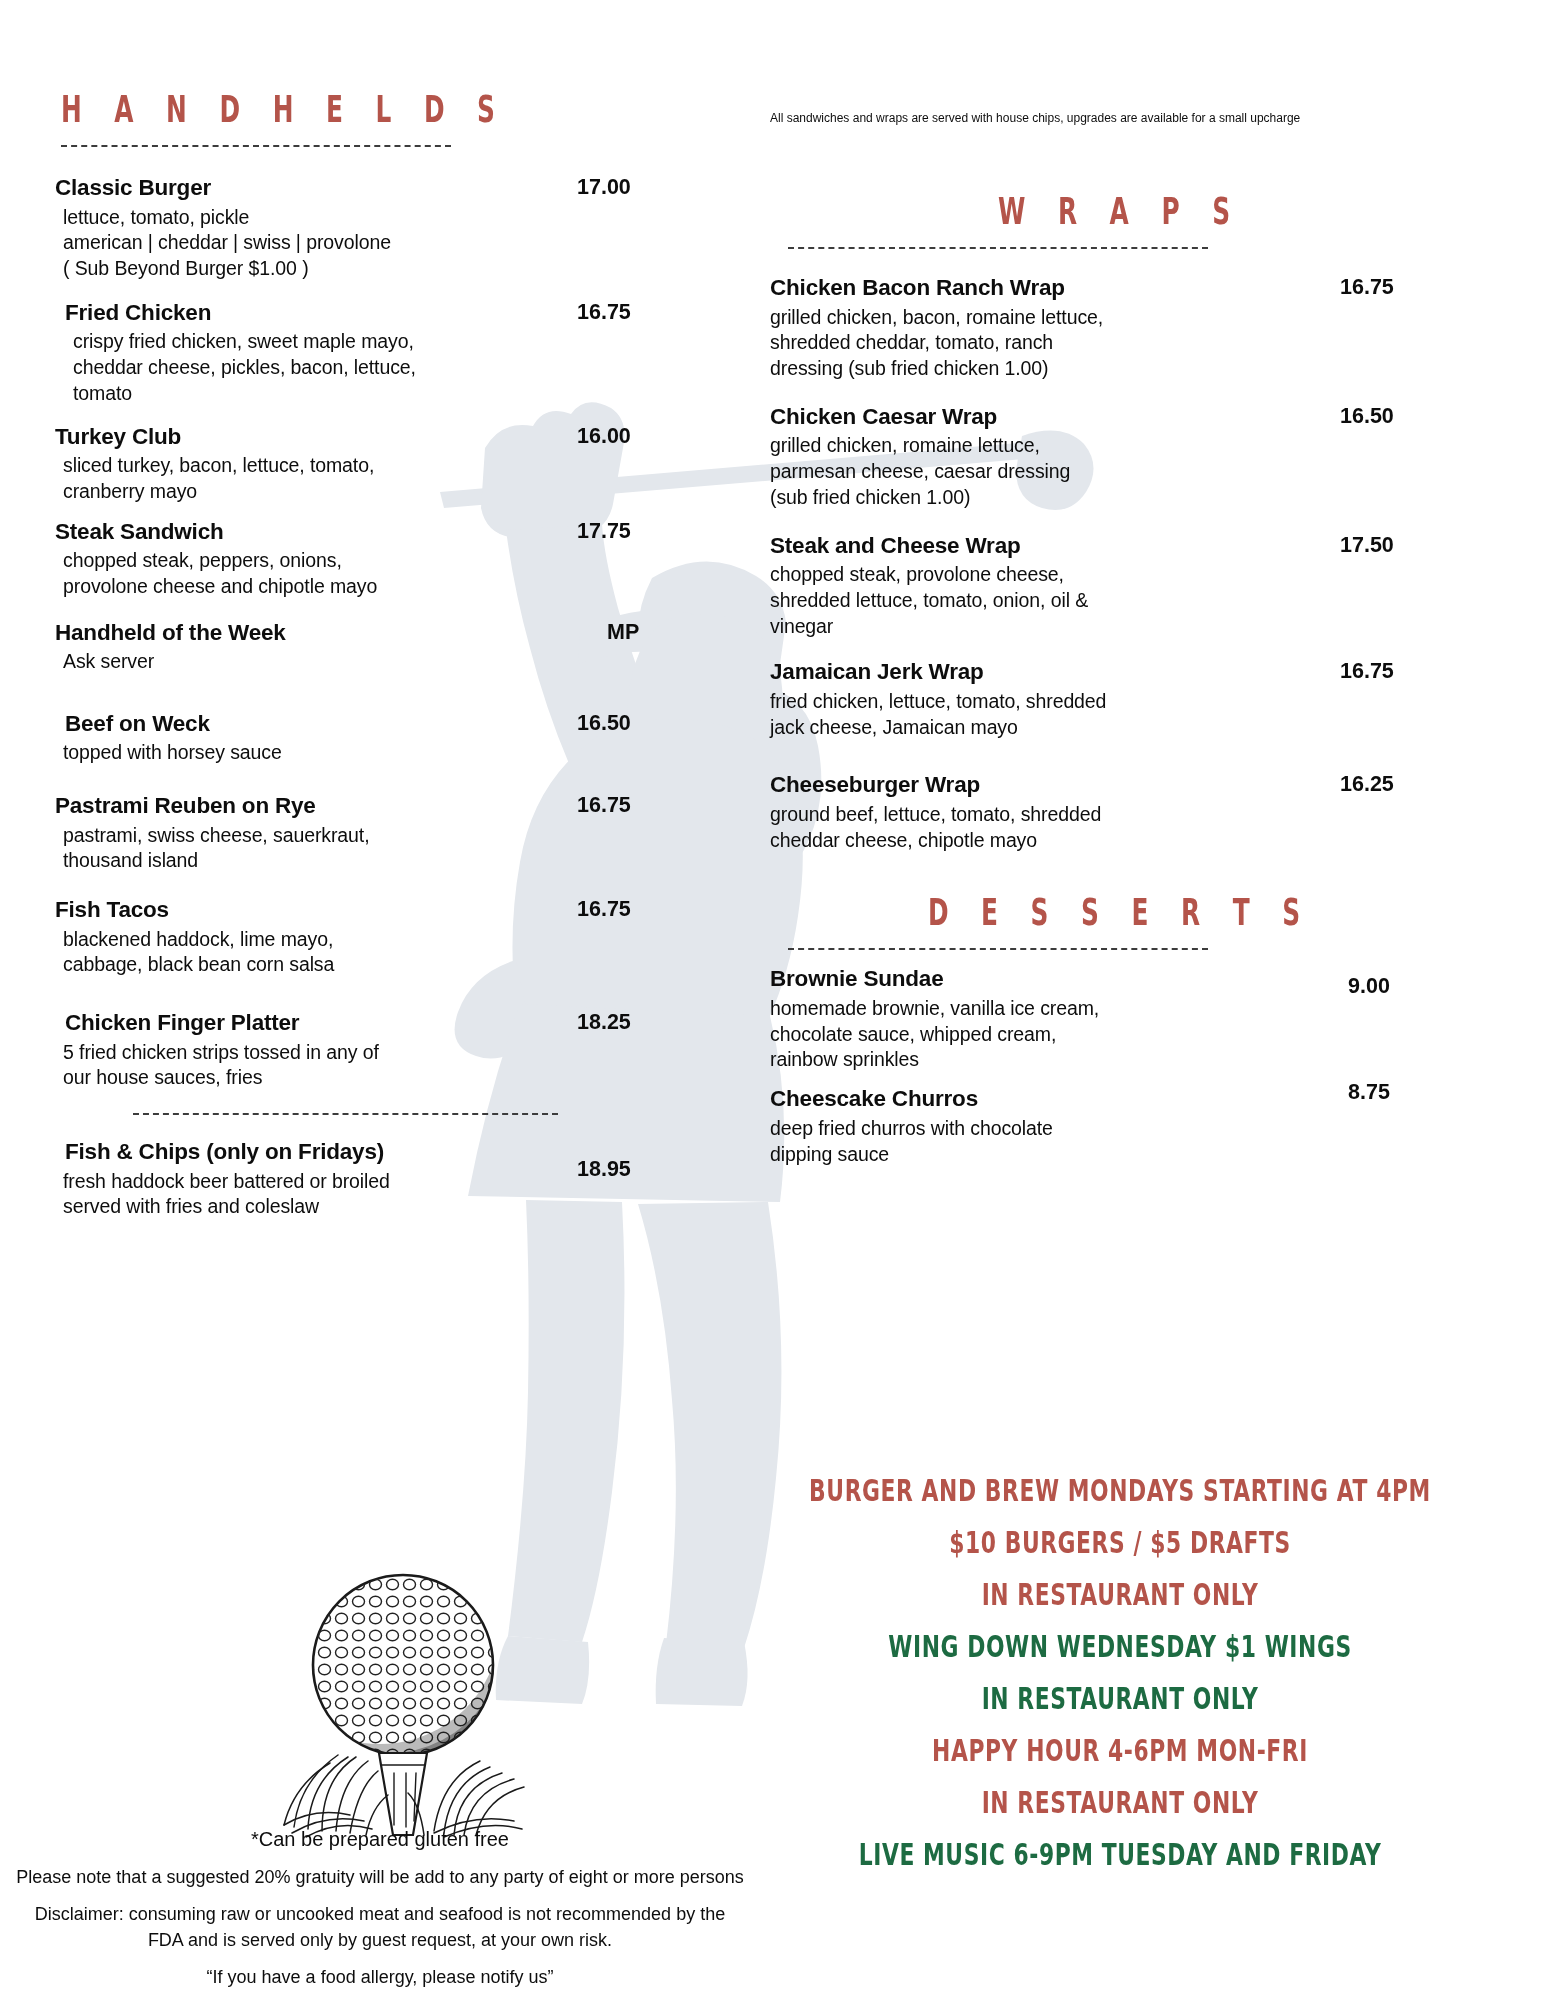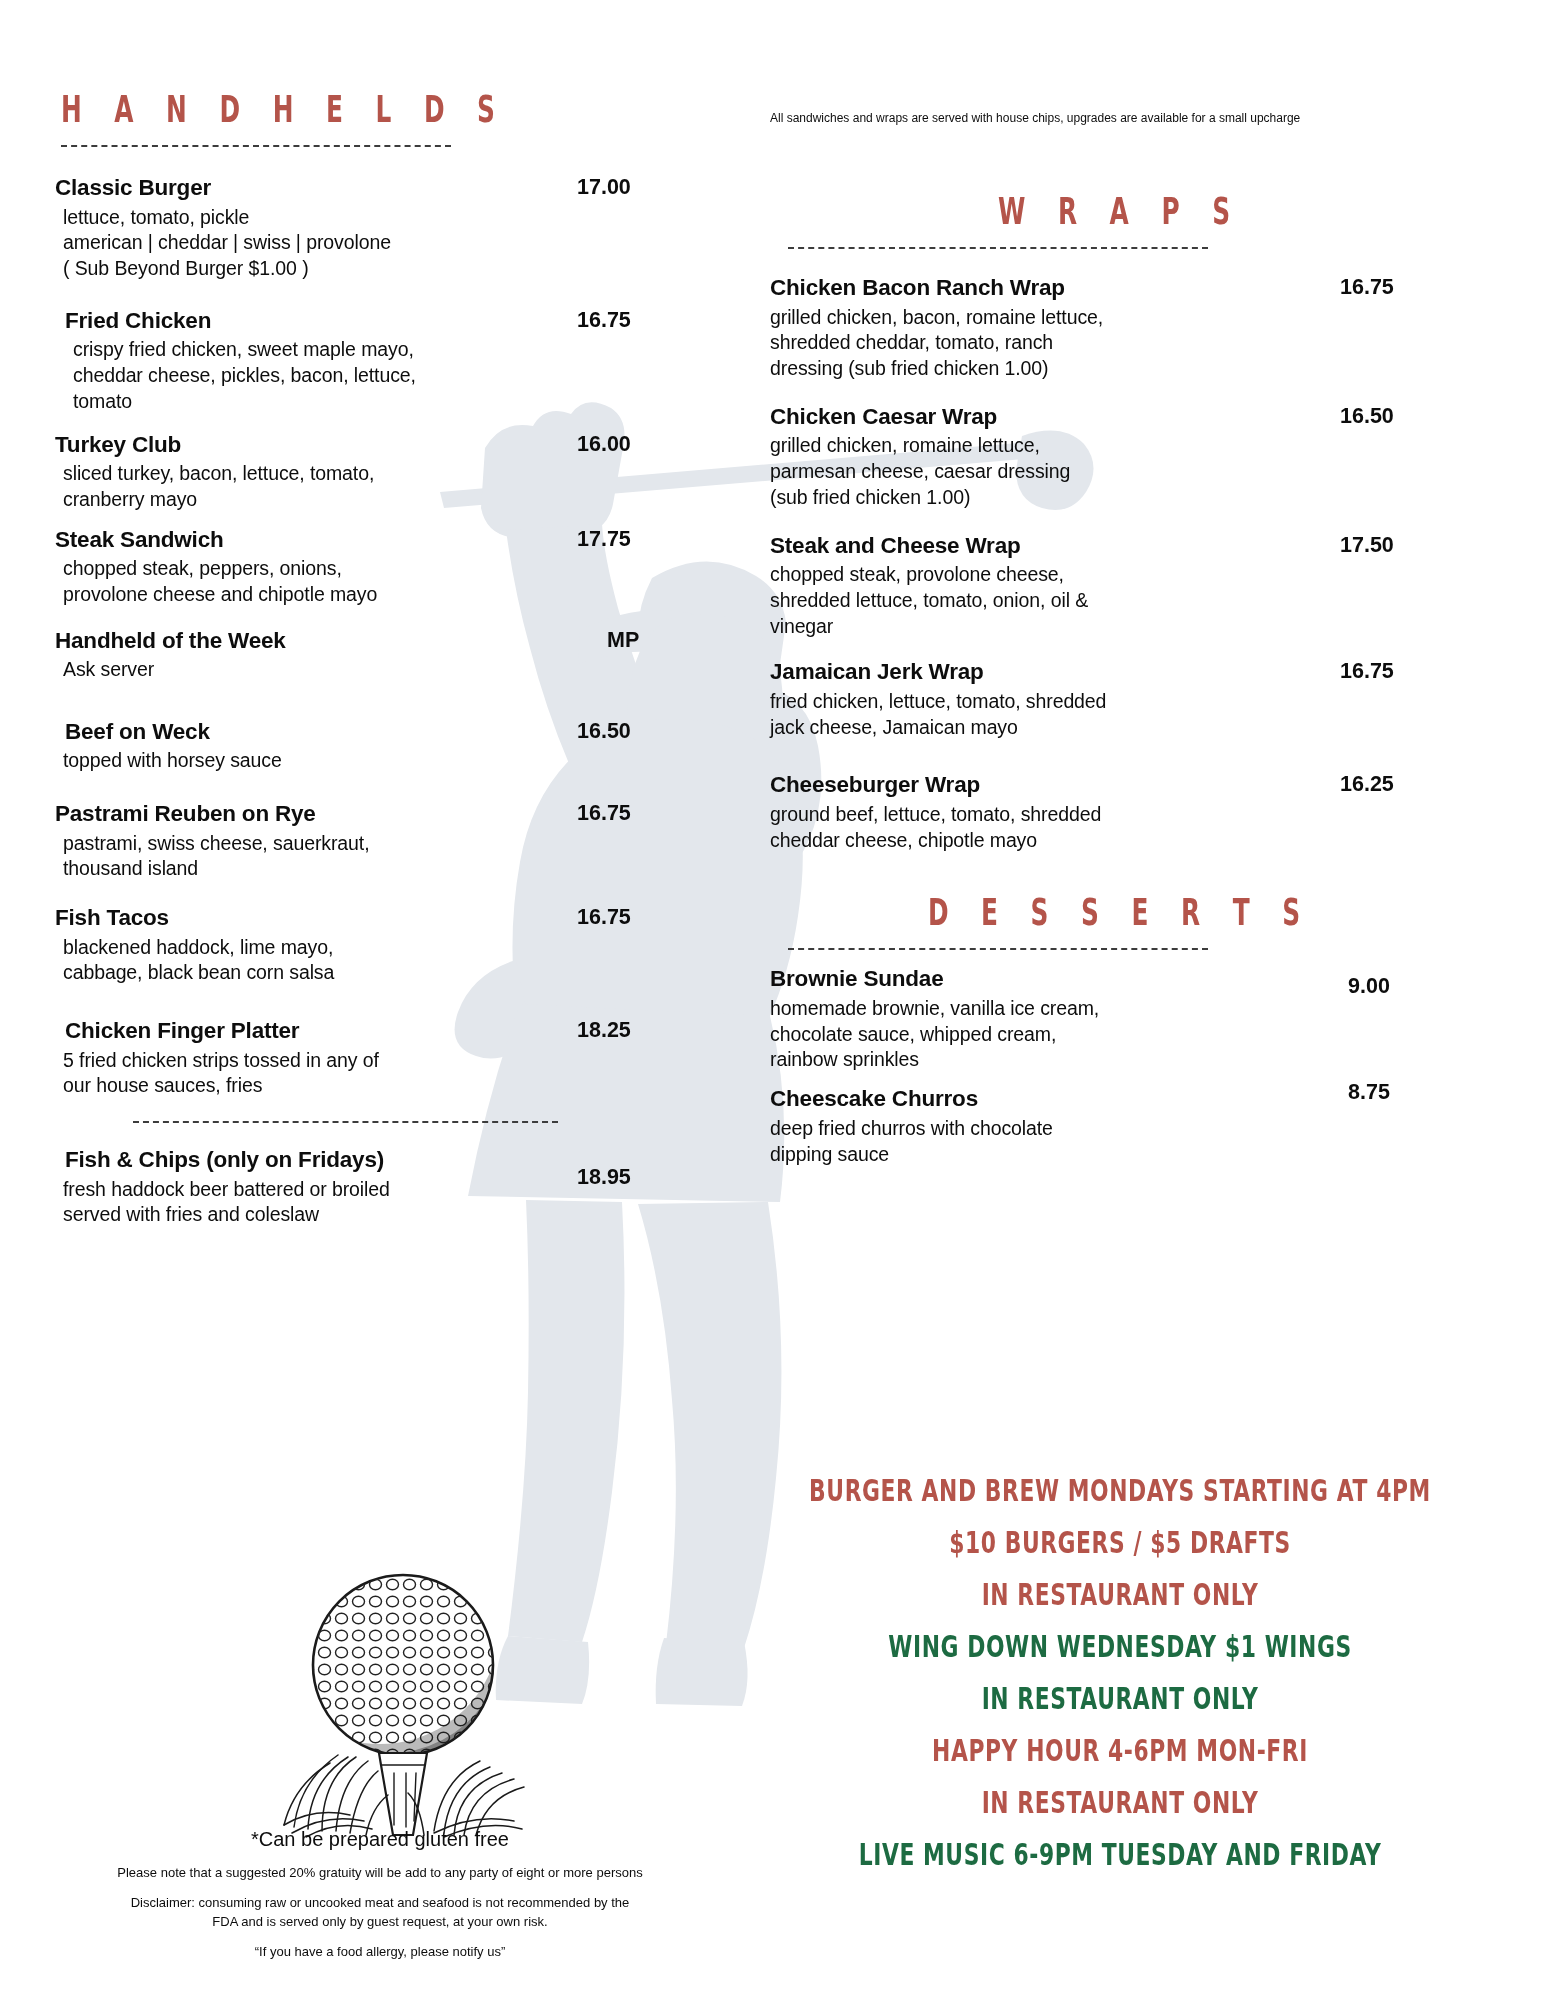--- a/index.html
+++ b/index.html
@@ -143,21 +143,21 @@
     top: 1828px;
     width: 760px;
     text-align: center;
     z-index: 3;
   }
   .gluten {
     font-size: 20px;
     margin-bottom: 13px;
   }
   .fine {
-    font-size: 13px;
+    font-size: 18px;
     line-height: 1.45;
     margin-bottom: 11px;
   }
   .fine.last { margin-top: 3px; }
 
   
   #golf-ball-illustration {
     position: absolute;
     left: 248px;
     top: 1525px;
@@ -219,21 +219,21 @@
     <div class="item ind-0" style="margin-top:28px;">
       <div class="item-row">
         <div class="item-name">Classic Burger</div>
       </div>
       <div class="price">17.00</div>
       <div class="desc">lettuce, tomato, pickle
 american | cheddar | swiss | provolone
 ( Sub Beyond Burger $1.00 )</div>
     </div>
 
-    <div class="item ind-1" style="margin-top:26px;">
+    <div class="item ind-1" style="margin-top:18px;">
       <div class="item-row">
         <div class="item-name">Fried Chicken</div>
       </div>
       <div class="price">16.75</div>
       <div class="desc">crispy fried chicken, sweet maple mayo,
 cheddar cheese, pickles, bacon, lettuce,
 tomato</div>
     </div>
 
     <div class="item ind-0" style="margin-top:17px;">

